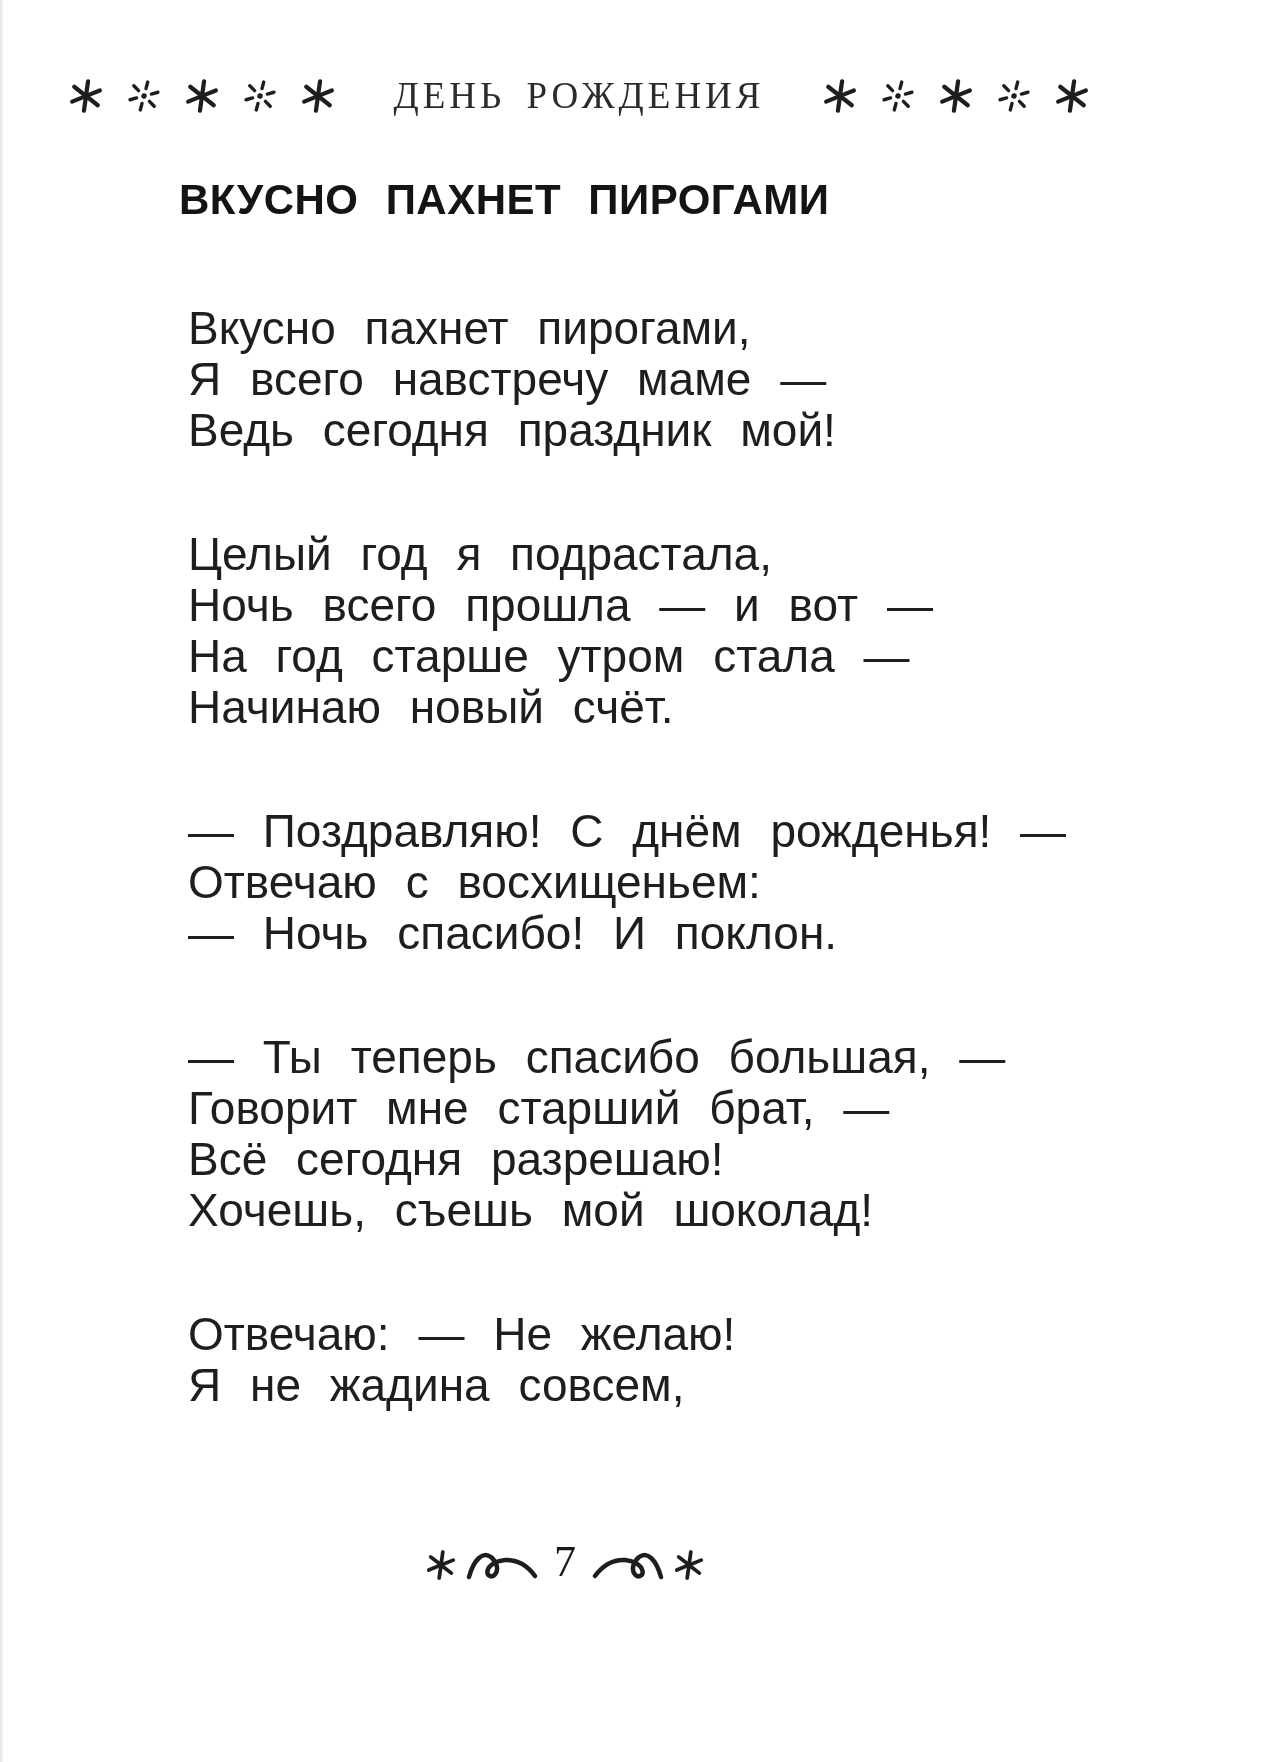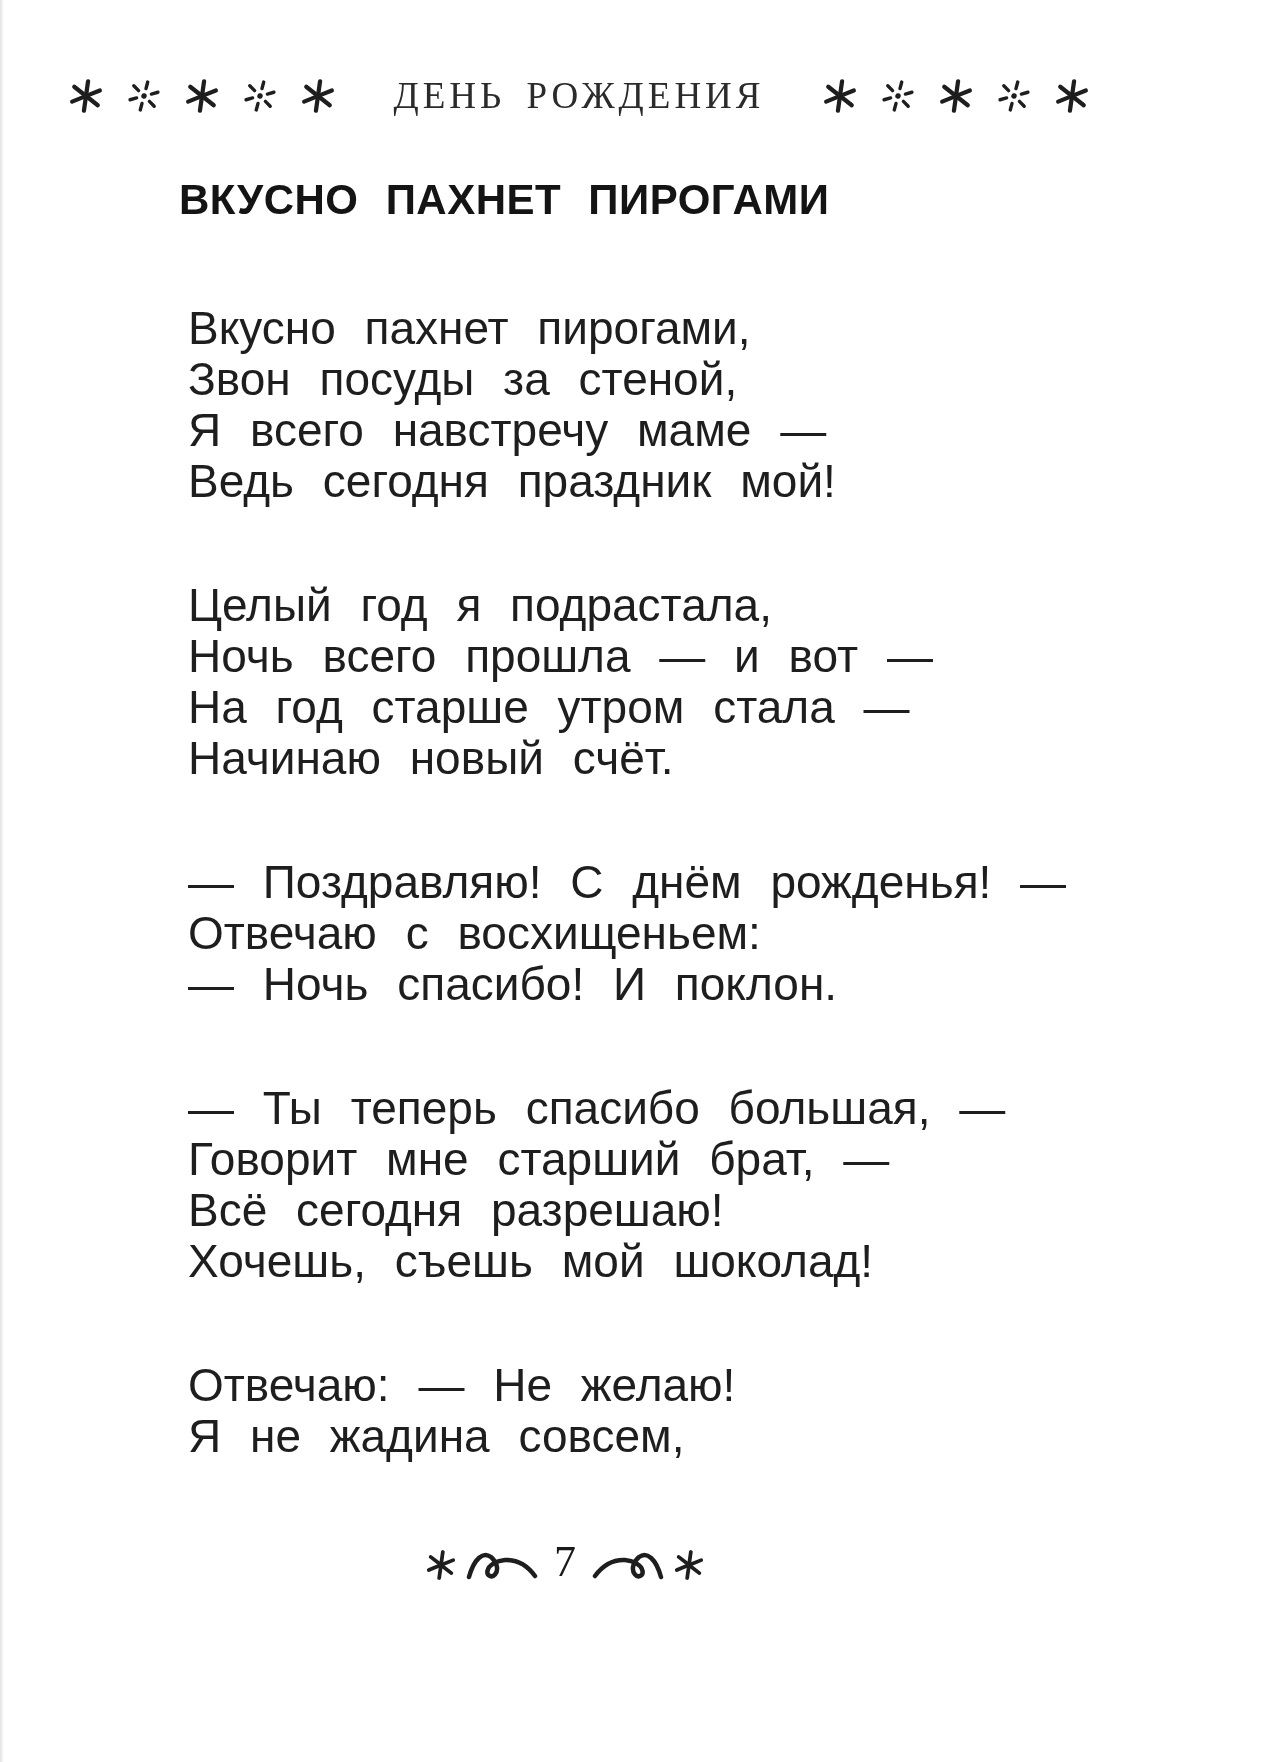--- a/index.html
+++ b/index.html
@@ -202,21 +202,20 @@
           </svg>
         </span>
       </div>
   </div>
 
   <h1 class="poem-title">ВКУСНО ПАХНЕТ ПИРОГАМИ</h1>
 
   <div class="poem">
       <div class="stanza">
         <div class="poem-line">Вкусно пахнет пирогами,</div>
-        <div class="poem-line">Звон посуды за стеной,</div>
         <div class="poem-line">Я всего навстречу маме —</div>
         <div class="poem-line">Ведь сегодня праздник мой!</div>
       </div>
       <div class="stanza">
         <div class="poem-line">Целый год я подрастала,</div>
         <div class="poem-line">Ночь всего прошла — и вот —</div>
         <div class="poem-line">На год старше утром стала —</div>
         <div class="poem-line">Начинаю новый счёт.</div>
       </div>
       <div class="stanza">

